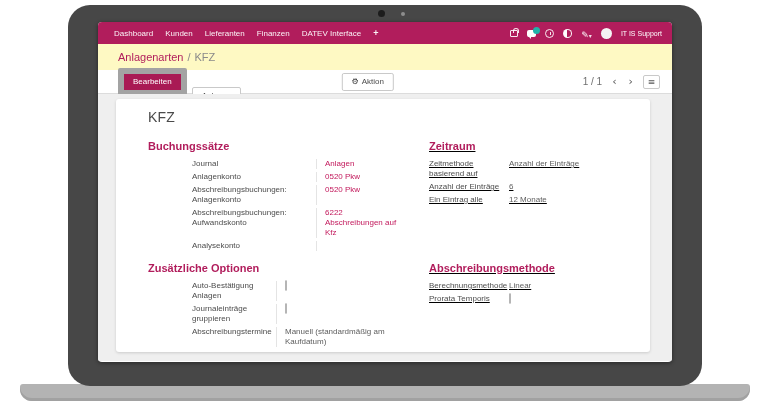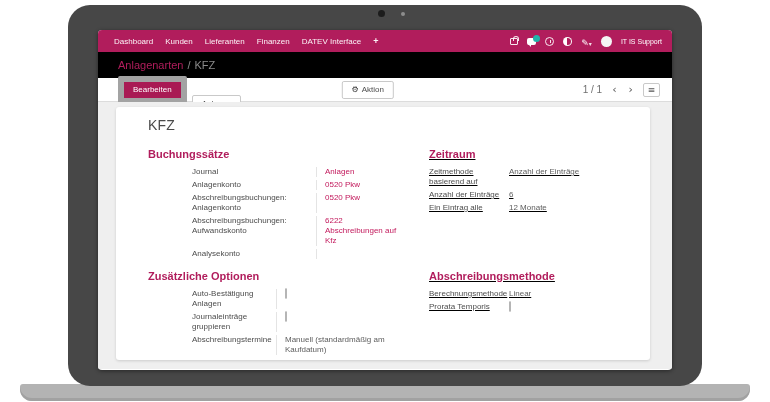--- a/index.html
+++ b/index.html
@@ -12,21 +12,21 @@
                  background:#b3b3b3; border-radius:3px 3px 12px 12px;
                  box-shadow: inset 0 -3px 0 #a1a1a1; }
   .laptop-frame { position:absolute; left:68px; top:5px; width:634px; height:381px;
                   background:#474747; border-radius:22px; }
   .camera-dot-main { position:absolute; left:378px; top:10px; width:7px; height:7px;
                      border-radius:50%; background:#1c1c1c; }
   .camera-dot-small { position:absolute; left:401px; top:12px; width:4px; height:4px;
                       border-radius:50%; background:#8d8d8d; }
 
   
-  .screen { position:absolute; left:98px; top:30px; width:574px; height:340px;
+  .screen { position:absolute; left:98px; top:22px; width:574px; height:340px;
             background:#ffffff; border-radius:4px; overflow:hidden;
             box-shadow:0 1px 4px rgba(0,0,0,.45); }
 
   
   .topbar { height:22px; background:#b11d5c; display:flex; align-items:center;
             padding:0 10px 0 16px; color:#fff; }
   .menu-item { font-size:8px; color:rgba(255,255,255,.95); margin-right:12px;
                white-space:nowrap; cursor:pointer; }
   .menu-item.plus { font-weight:bold; font-size:9px; }
   .topbar-right { margin-left:auto; display:flex; align-items:center; gap:9px; }
@@ -45,21 +45,21 @@
                         background:rgba(255,255,255,.9); }
   .icon-contrast { width:9px; height:9px; border:1px solid rgba(255,255,255,.95); border-radius:50%;
                    background:linear-gradient(to right,#fff 0 50%, transparent 50%); }
   .icon-pencil { font-family:"DejaVu Sans", sans-serif; font-size:9px; color:#fff; line-height:9px; }
   .caret { font-family:"DejaVu Sans", sans-serif; font-size:6px; color:rgba(255,255,255,.85); }
   .avatar { width:11px; height:11px; border-radius:50%; background:#f4f4f4; }
   .user-name { font-size:7px; color:#fff; white-space:nowrap; }
 
   
   .breadcrumb-row { height:26px; display:flex; align-items:center; padding-left:20px;
-                    background:#000000; }
+                    background:#fef9c3; }
   .crumb-link { color:#b11d5c; font-size:11px; cursor:pointer; }
   .crumb-sep, .crumb-current { color:#8a8a8a; font-size:11px; margin-left:4px; }
 
   
   .control-row { position:relative; height:24px; display:flex; align-items:center;
                  padding:0 12px 0 20px; background:#fff; border-bottom:1px solid #dcdcdc; }
   .btn { font-size:8px; line-height:1; padding:4px 9px; border-radius:2px; cursor:pointer;
          white-space:nowrap; }
   .btn-primary { background:#a91a54; color:#fff; border:6px solid #a3a3a3; }
   .btn-default { background:#fff; color:#4c4c4c; border:1px solid #c9c9c9; margin-left:5px;margin-top:28px; }

